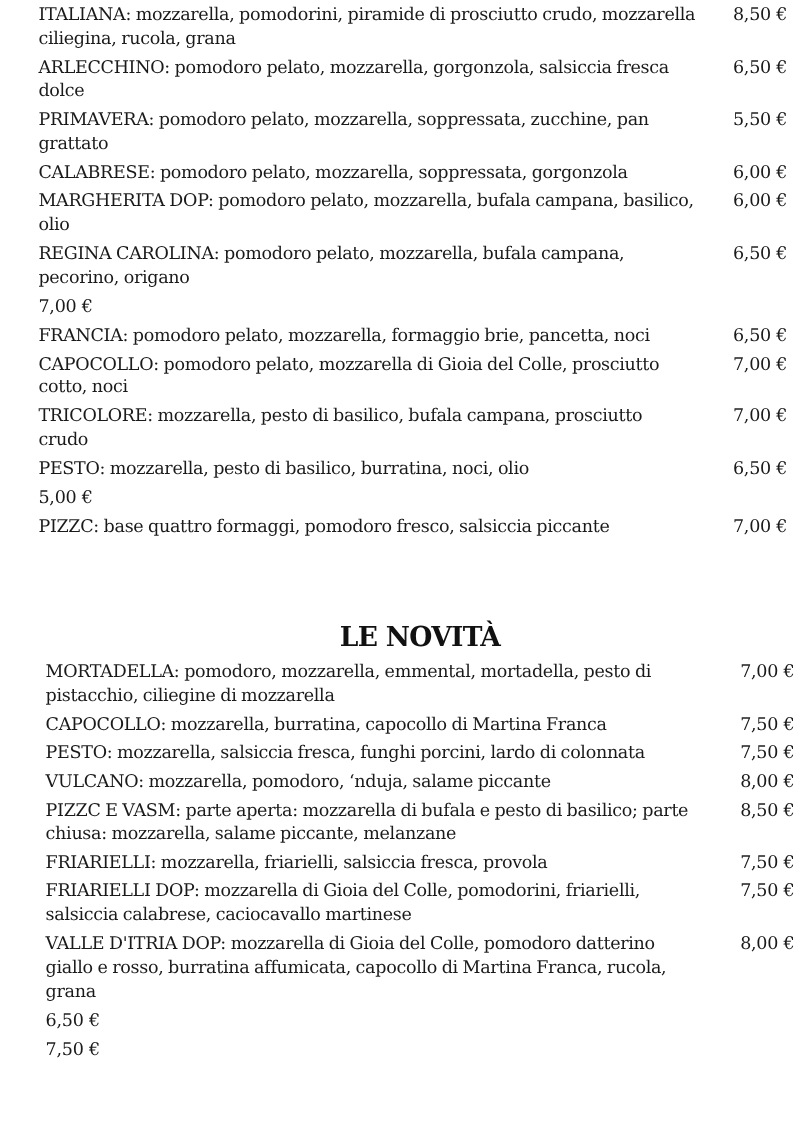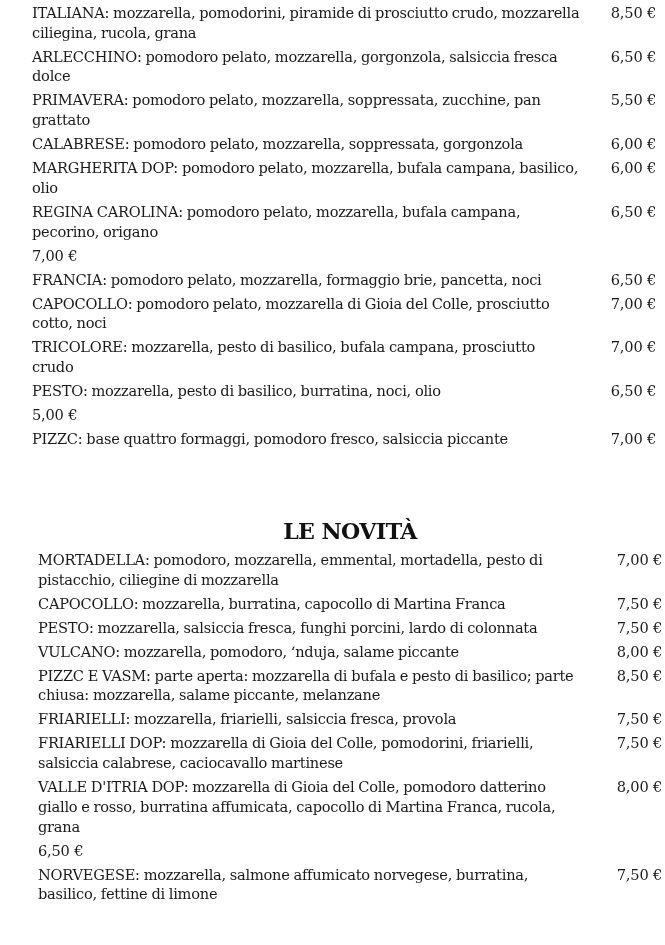--- a/index.html
+++ b/index.html
@@ -150,17 +150,16 @@
         <div class="price">7,50 €</div>
       </div>
       <div class="item">
         <div class="desc"><span>VALLE D'ITRIA DOP</span><span>: </span><span>mozzarella di Gioia del Colle, pomodoro datterino giallo e rosso, burratina affumicata, capocollo di Martina Franca, rucola, grana</span></div>
         <div class="price">8,00 €</div>
       </div>
       <div class="item">
         <div class="price">6,50 €</div>
       </div>
       <div class="item">
-        <div class="desc"><span>NORVEGESE</span><span>: </span><span>mozzarella, salmone affumicato norvegese, burratina, basilico, fettine di limone</span></div>
         <div class="price">7,50 €</div>
       </div>
     </div>
 </div>
 
 </body></html>

